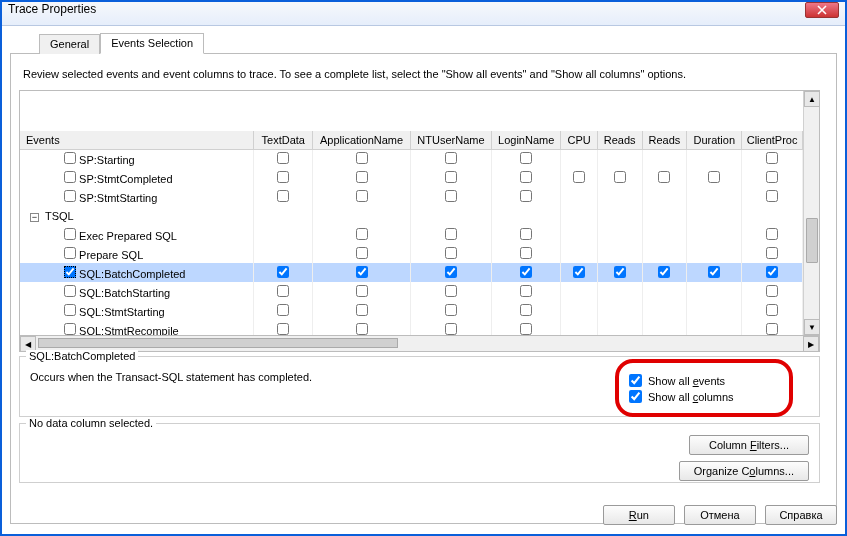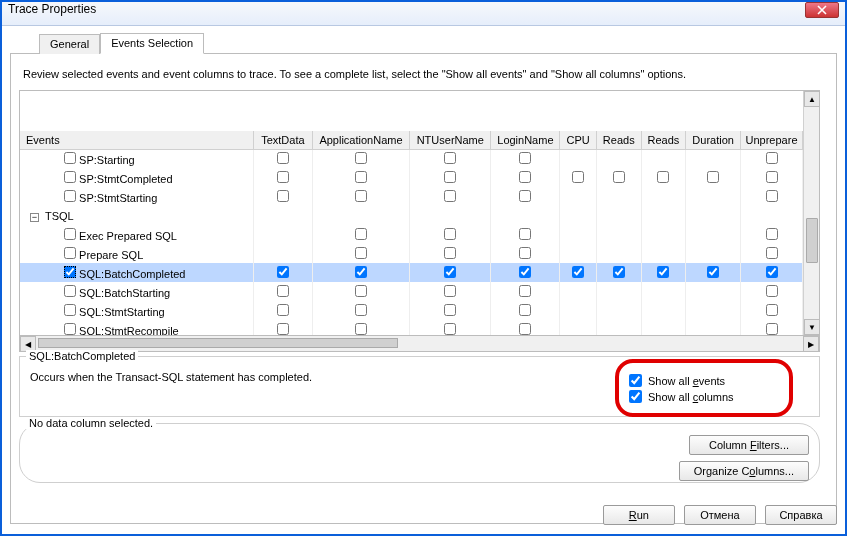--- a/index.html
+++ b/index.html
@@ -213,21 +213,20 @@
   .underline-char { text-decoration: underline; }
   
   .btn-col {
     position:absolute;
     right:10px; bottom:-2px;
     text-align:right;
   }
   .groupbox.nodata {
     margin-top:6px;
     height:60px;
-    border-radius:21px;
   }
   .btn {
     display:inline-block;
     min-width:120px;
     padding:3px 14px;
     background:linear-gradient(#fdfdfd,#e8e8e8);
     border:1px solid #9a9a9a;
     border-radius:2px;
     cursor:pointer;
     text-align:center;
@@ -269,21 +268,21 @@
           <tr>
             <th class="events-col" style="width:230px">Events</th>
             <th style="width:58px">TextData</th>
             <th style="width:96px">ApplicationName</th>
             <th style="width:80px">NTUserName</th>
             <th style="width:68px">LoginName</th>
             <th style="width:36px">CPU</th>
             <th style="width:44px">Reads</th>
             <th style="width:44px">Reads</th>
             <th style="width:54px">Duration</th>
-            <th style="width:56px">Unprepare</th>
+            <th style="width:56px">ClientProc</th>
           </tr>
         </thead>
         <tbody id="grid-body">
             <tr>
               <td class="events-cell"><span class="tree-indent"></span><input type="checkbox" class="cell-cb " style=""> <span>SP:Starting</span></td>
               <td><input type="checkbox" class="cell-cb" style=""></td>
               <td><input type="checkbox" class="cell-cb" style=""></td>
               <td><input type="checkbox" class="cell-cb" style=""></td>
               <td><input type="checkbox" class="cell-cb" style=""></td>
               <td></td>

